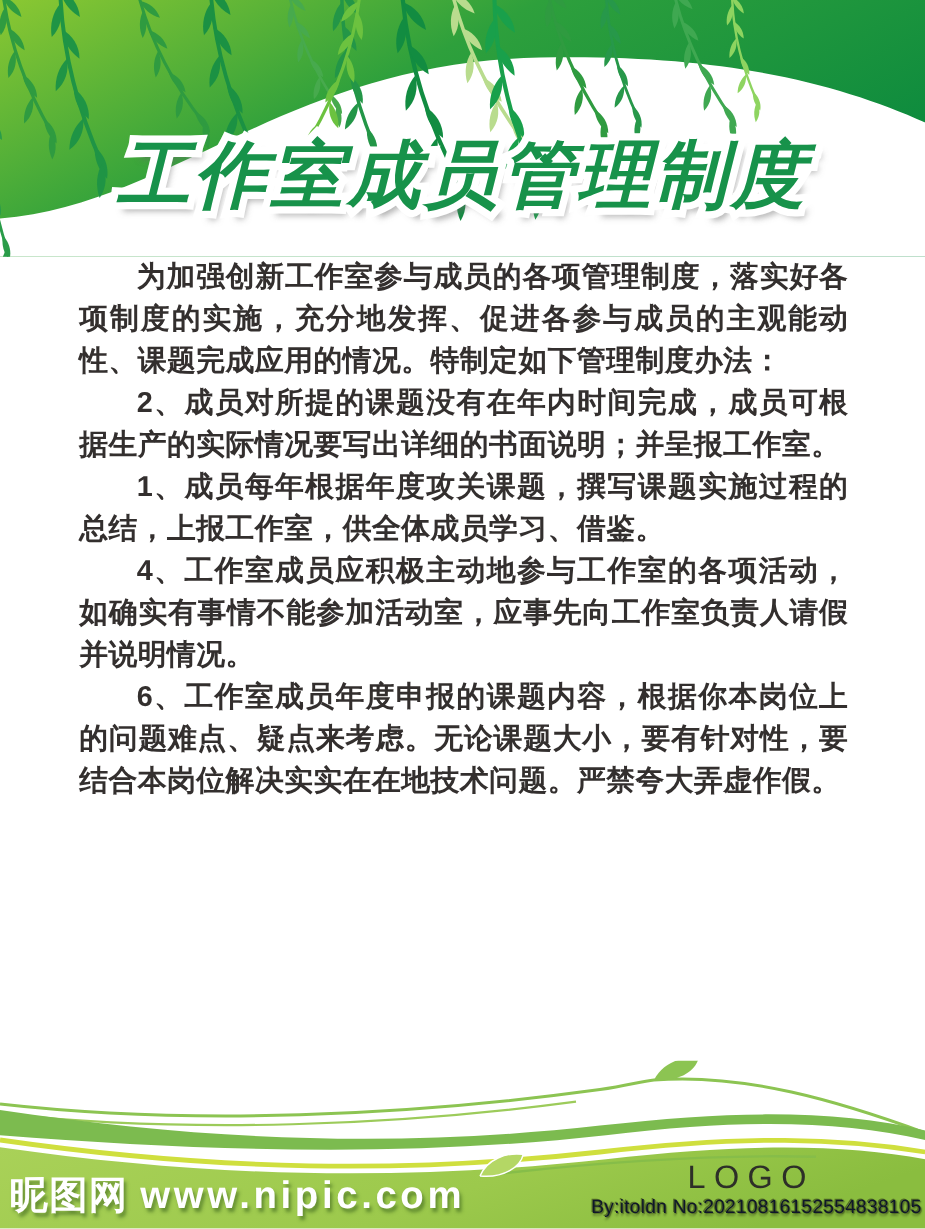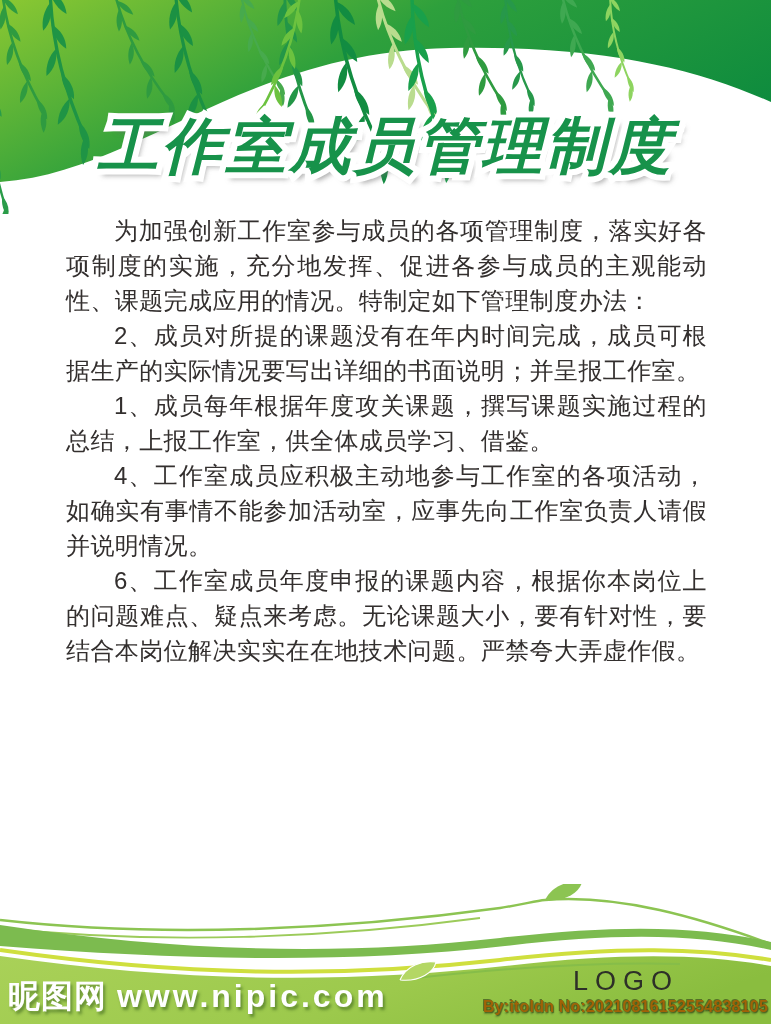--- a/index.html
+++ b/index.html
@@ -19,39 +19,39 @@
   }
   .title-stroke {
     position:absolute; left:0; right:0; top:0;
     color:#ffffff; -webkit-text-stroke:12px #ffffff;
     text-shadow:5px 7px 5px rgba(105,105,105,0.55);
   }
   .title-fill { position:absolute; left:0; right:0; top:0; color:#17924a; }
   
   .body-text {
     position:absolute; top:213px; left:66px; width:641px;
-    font-size:24px; line-height:35px; color:#332f2e; font-weight:400;
+    font-size:24px; line-height:35px; color:#332f2e; font-weight:700;
     text-align:justify; text-justify:inter-character; letter-spacing:0.4px;
   }
   .body-text p { margin:0; text-indent:2em; }
   
   .footer-svg { position:absolute; left:0; bottom:0; display:block; }
   .nipic-mark {
     position:absolute; left:8px; bottom:5px; color:#ffffff;
     font-size:32px; font-weight:bold; letter-spacing:1px;
     text-shadow:2px 3px 3px rgba(40,80,20,0.5);
   }
   .nipic-site { letter-spacing:3px; }
   .logo-text {
     position:absolute; right:92px; bottom:27px; color:#2d2f28;
     font-size:27px; font-weight:normal; letter-spacing:7px;
   }
   .credit-mark {
-    position:absolute; right:3px; bottom:8px; color:#a16207;
-    font-size:16px; font-weight:bold; letter-spacing:0.2px;
+    position:absolute; right:3px; bottom:8px; color:#0f172a;
+    font-size:16px; font-weight:normal; letter-spacing:0.2px;
     text-shadow:-1px -1px 0 rgba(55,70,25,0.65), 1px 1px 1px rgba(55,70,25,0.65), 0 2px 2px rgba(0,0,0,0.3);
   }
 </style>
 </head>
 <body>
 
 <div class="poster">
 
   <svg class="header-svg" width="771" height="214" viewBox="0 0 771 214" preserveAspectRatio="none">
     <defs>

